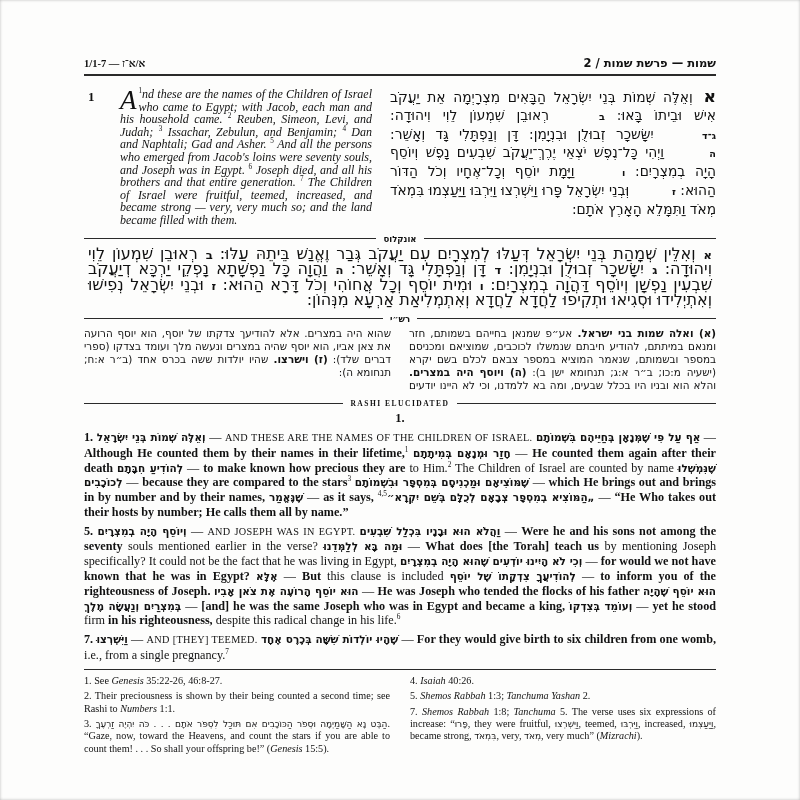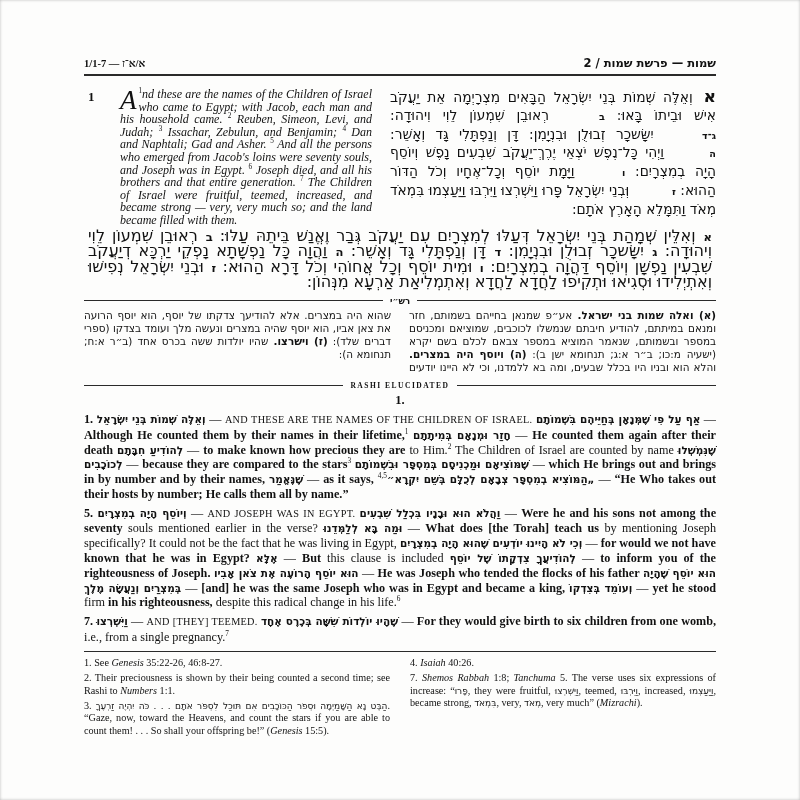--- a/index.html
+++ b/index.html
@@ -77,20 +77,25 @@
   <div class="verse-row">
     <div class="trans-col">
       <span class="ch-num">1</span>
       <p class="trans-text"><span class="sup">1</span><span class="dropcap">A</span><span><span class="sg-i">nd these are the names of the Children of Israel who came to Egypt; with Jacob, each man and his household came. </span><span class="sg-s">2</span><span class="sg-i"> Reuben, Simeon, Levi, and Judah; </span><span class="sg-s">3</span><span class="sg-i"> Issachar, Zebulun, and Benjamin; </span><span class="sg-s">4</span><span class="sg-i"> Dan and Naphtali; Gad and Asher. </span><span class="sg-s">5</span><span class="sg-i"> And all the persons who emerged from Jacob's loins were seventy souls, and Joseph was in Egypt. </span><span class="sg-s">6</span><span class="sg-i"> Joseph died, and all his brothers and that entire generation. </span><span class="sg-s">7</span><span class="sg-i"> The Children of Israel were fruitful, teemed, increased, and became strong — very, very much so; and the land became filled with them.</span></span></p>
     </div>
     <div class="hebrew-col">
       <p class="verse-he" dir="rtl"><span class="sg-vm1">א</span><span class="sg-vt"> וְאֵלֶּה שְׁמוֹת בְּנֵי יִשְׂרָאֵל הַבָּאִים מִצְרָיְמָה אֵת יַעֲקֹב אִישׁ וּבֵיתוֹ בָּאוּ: </span><span class="sg-vm">ב</span><span class="sg-vt"> רְאוּבֵן שִׁמְעוֹן לֵוִי וִיהוּדָה: </span><span class="sg-vm">ג־ד</span><span class="sg-vt"> יִשָּׂשכָר זְבוּלֻן וּבִנְיָמִן: דָּן וְנַפְתָּלִי גָּד וְאָשֵׁר: </span><span class="sg-vm">ה</span><span class="sg-vt"> וַיְהִי כָּל־נֶפֶשׁ יֹצְאֵי יֶרֶךְ־יַעֲקֹב שִׁבְעִים נָפֶשׁ וְיוֹסֵף הָיָה בְמִצְרָיִם: </span><span class="sg-vm">ו</span><span class="sg-vt"> וַיָּמָת יוֹסֵף וְכָל־אֶחָיו וְכֹל הַדּוֹר הַהוּא: </span><span class="sg-vm">ז</span><span class="sg-vt"> וְּבְנֵי יִשְׂרָאֵל פָּרוּ וַיִּשְׁרְצוּ וַיִּרְבּוּ וַיַּעַצְמוּ בִּמְאֹד מְאֹד וַתִּמָּלֵא הָאָרֶץ אֹתָם:</span></p>
     </div>
   </div>
 
+  <div class="divider">
+    <span class="rule"></span>
+    <span class="lbl he">אונקלוס</span>
+    <span class="rule"></span>
+  </div>
   <p class="onkelos-text" dir="rtl"><span class="sg-om">א</span><span class="sg-ot"> וְאִלֵּין שְׁמָהַת בְּנֵי יִשְׂרָאֵל דְּעַלּוּ לְמִצְרָיִם עִם יַעֲקֹב גְּבַר וֶאֱנַשׁ בֵּיתֵהּ עַלּוּ: </span><span class="sg-om">ב</span><span class="sg-ot"> רְאוּבֵן שִׁמְעוֹן לֵוִי וִיהוּדָה: </span><span class="sg-om">ג</span><span class="sg-ot"> יִשָּׂשכָר זְבוּלֻן וּבִנְיָמִן: </span><span class="sg-om">ד</span><span class="sg-ot"> דָּן וְנַפְתָּלִי גָּד וְאָשֵׁר: </span><span class="sg-om">ה</span><span class="sg-ot"> וַהֲוָה כָּל נַפְשָׁתָא נָפְקֵי יַרְכָּא דְיַעֲקֹב שִׁבְעִין נַפְשָׁן וְיוֹסֵף דַּהֲוָה בְמִצְרָיִם: </span><span class="sg-om">ו</span><span class="sg-ot"> וּמִית יוֹסֵף וְכָל אֲחוֹהִי וְכֹל דָּרָא הַהוּא: </span><span class="sg-om">ז</span><span class="sg-ot"> וּבְנֵי יִשְׂרָאֵל נְפִישׁוּ וְאִתְיְלִידוּ וּסְגִיאוּ וּתְקִיפוּ לַחֲדָא לַחֲדָא וְאִתְמְלִיאַת אַרְעָא מִנְּהוֹן:</span></p>
 
   <div class="divider">
     <span class="rule"></span>
     <span class="lbl he">רש״י</span>
     <span class="rule"></span>
   </div>
   <div class="rashi-cols" dir="rtl"><span class="sg-rb">(א) </span><span class="sg-rb">ואלה שמות בני ישראל. </span><span class="sg-r">אע״פ שמנאן בחייהם בשמותם, חזר ומנאם במיתתם, להודיע חיבתם שנמשלו לכוכבים, שמוציאם ומכניסם במספר ובשמותם, שנאמר המוציא במספר צבאם לכלם בשם יקרא (ישעיה מ:כו; ב״ר א:ג; תנחומא ישן ב): </span><span class="sg-rb">(ה) </span><span class="sg-rb">ויוסף היה במצרים. </span><span class="sg-r">והלא הוא ובניו היו בכלל שבעים, ומה בא ללמדנו, וכי לא היינו יודעים שהוא היה במצרים. אלא להודיעך צדקתו של יוסף, הוא יוסף הרועה את צאן אביו, הוא יוסף שהיה במצרים ונעשה מלך ועומד בצדקו (ספרי דברים שלד): </span><span class="sg-rb">(ז) </span><span class="sg-rb">וישרצו. </span><span class="sg-r">שהיו יולדות ששה בכרס אחד (ב״ר א:ח; תנחומא ה):</span></div>
 
   <div class="divider">
@@ -105,17 +110,18 @@
 
   <hr class="fn-rule">
   <div class="fn-cols">
     <div class="fn-col">
       <div class="fn-item"><span class="sg-n">1. See </span><span class="sg-it">Genesis</span><span class="sg-n"> 35:22-26, 46:8-27.</span></div>
       <div class="fn-item"><span class="sg-n">2. Their preciousness is shown by their being counted a second time; see Rashi to </span><span class="sg-it">Numbers</span><span class="sg-n"> 1:1.</span></div>
       <div class="fn-item"><span class="sg-n">3. </span><span class="sg-hf">הַבֶּט נָא הַשָּׁמַיְמָה וּסְפֹר הַכּוֹכָבִים אִם תּוּכַל לִסְפֹּר אֹתָם . . . כֹּה יִהְיֶה זַרְעֶךָ</span><span class="sg-n">. “Gaze, now, toward the Heavens, and count the stars if you are able to count them! . . . So shall your offspring be!” (</span><span class="sg-it">Genesis</span><span class="sg-n"> 15:5).</span></div>
     </div>
     <div class="fn-col">
       <div class="fn-item"><span class="sg-n">4. </span><span class="sg-it">Isaiah</span><span class="sg-n"> 40:26.</span></div>
+      <div class="fn-item"><span class="sg-n">5. </span><span class="sg-it">Shemos Rabbah</span><span class="sg-n"> 1:3; </span><span class="sg-it">Tanchuma Yashan</span><span class="sg-n"> 2.</span></div>
       <div class="fn-item"><span class="sg-n">7. </span><span class="sg-it">Shemos Rabbah</span><span class="sg-n"> 1:8; </span><span class="sg-it">Tanchuma</span><span class="sg-n"> 5. The verse uses six expressions of increase: “</span><span class="sg-hf">פָּרוּ</span><span class="sg-n">, they were fruitful, </span><span class="sg-hf">וַיִּשְׁרְצוּ</span><span class="sg-n">, teemed, </span><span class="sg-hf">וַיִּרְבּוּ</span><span class="sg-n">, increased, </span><span class="sg-hf">וַיַּעַצְמוּ</span><span class="sg-n">, became strong, </span><span class="sg-hf">בִּמְאֹד</span><span class="sg-n">, very, </span><span class="sg-hf">מְאֹד</span><span class="sg-n">, very much” (</span><span class="sg-it">Mizrachi</span><span class="sg-n">).</span></div>
     </div>
   </div>
 
 </div>
 
 </body></html>

